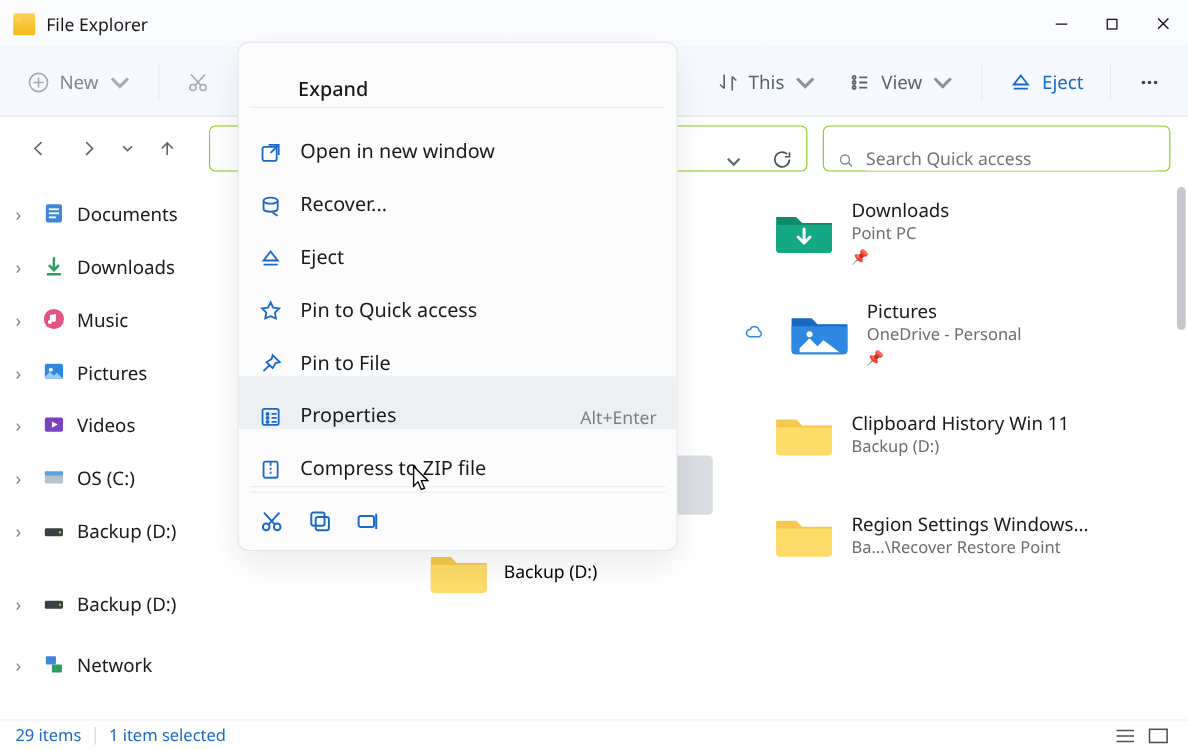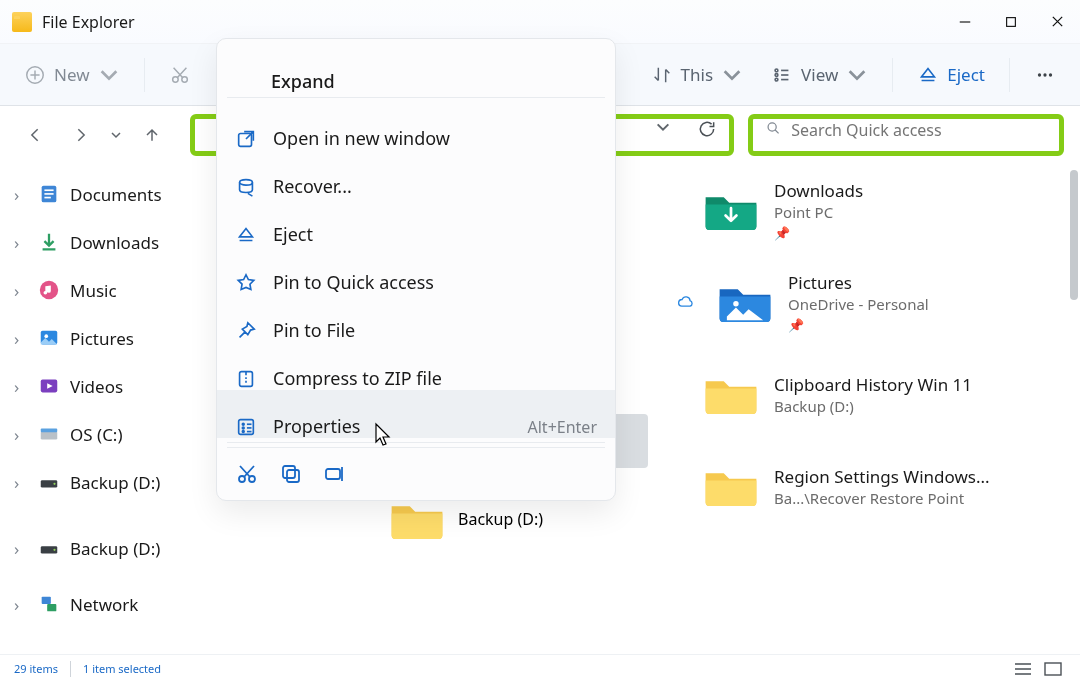--- a/index.html
+++ b/index.html
@@ -54,22 +54,22 @@
   .tbtn svg { width:22px; height:22px; }
   .flex { flex:1; }
 
   
   .navrow {
     height: 58px; display:flex; align-items:center;
     padding: 0 16px; gap: 4px;
   }
   .navbtn { width:40px; height:40px; display:flex; align-items:center; justify-content:center; border-radius:6px; color:#5a6470; }
   .addrbox, .searchbox {
-    height:42px; border:5px solid #84cc16; border-radius:6px; background:#fff;
-    display:flex; align-items:flex-start; padding:0 12px; gap:10px;
+    height:42px; border:1px solid #84cc16; border-radius:6px; background:#fff;
+    display:flex; align-items:flex-end; padding:0 12px; gap:10px;
   }
   .addrbox { flex:1; margin-left:14px; }
   .searchbox { width:316px; margin-left:10px; color:#808892; }
   .searchbox input { border:none; outline:none; font-size:16px; color:#808892; width:100%; }
   .addrbox .chev { width:18px; }
   .addrbox .ref { margin-left:auto; }
 
   
   .body { display:flex; height:calc(682px - 44px - 62px - 58px - 28px); position:relative; }
   .sidebar { width:204px; padding-top:6px; overflow:hidden; }
@@ -81,21 +81,21 @@
   .tile .txt { display:flex; flex-direction:column; }
   .tile .name { font-size:17px; color:var(--text); }
   .tile .sub { font-size:15px; color:var(--text-muted); }
   .tile .pin { font-size:13px; color:#9aa0a6; margin-top:2px; }
   .vscroll {
     position:absolute; right:2px; top:6px; width:8px; height:130px;
     background:#c5c9cd; border-radius:4px;
   }
 
   
-  .status { height:28px; display:flex; align-items:center; padding:0 14px; font-size:11px; color:var(--accent); border-top:1px solid #eef1f4; }
+  .status { height:28px; display:flex; align-items:center; padding:0 14px; font-size:15px; color:var(--accent); border-top:1px solid #eef1f4; }
   .status .ssep { width:1px; height:16px; background:#cfd4da; margin:0 12px; }
   .status .sp { flex:1; }
   .status .vbtn { width:26px; height:22px; display:flex; align-items:center; justify-content:center; margin-left:4px; }
 
   
   .ctxmenu {
     position:absolute; left:216px; top:38px;
     width:400px; background:#fcfcfd; border:1px solid var(--menu-border);
     border-radius:10px; box-shadow: 0 12px 30px rgba(0,0,0,.08);
     padding:6px 0; z-index:50;
@@ -469,44 +469,44 @@
     <span class="lbl">Pin to Quick access</span>
   </div>
   <div class="mitem">
     <span class="ic">
         <svg viewBox="0 0 24 24" width="22" height="22" stroke="currentColor" stroke-width="1.8" fill="none">
           <path d="M14 3l7 7-4 1-3 5-3-3-6 6 6-6-3-3 5-3z"></path>
         </svg>
       </span>
     <span class="lbl">Pin to File</span>
   </div>
-  <div class="mitem">
-    <span class="ic">
-        <svg viewBox="0 0 24 24" width="22" height="22" stroke="currentColor" stroke-width="1.8" fill="none">
-          <rect x="5" y="4" width="14" height="16" rx="2"></rect>
-          <path d="M12 4v4M12 10v2M12 14v2"></path>
-        </svg>
-      </span>
-    <span class="lbl">Compress to ZIP file</span>
-  </div>
   <div class="mitem hl">
     <span class="ic">
         <svg viewBox="0 0 24 24" width="22" height="22" stroke="currentColor" stroke-width="1.8" fill="none">
           <rect x="4" y="4" width="16" height="16" rx="2"></rect>
           <circle cx="9" cy="9" r="1"></circle>
           <path d="M13 9h5"></path>
           <circle cx="9" cy="13" r="1"></circle>
           <path d="M13 13h5"></path>
           <circle cx="9" cy="17" r="1"></circle>
           <path d="M13 17h5"></path>
         </svg>
       </span>
     <span class="lbl">Properties</span>
     <span class="kb">Alt+Enter</span>
   </div>
+  <div class="mitem">
+    <span class="ic">
+        <svg viewBox="0 0 24 24" width="22" height="22" stroke="currentColor" stroke-width="1.8" fill="none">
+          <rect x="5" y="4" width="14" height="16" rx="2"></rect>
+          <path d="M12 4v4M12 10v2M12 14v2"></path>
+        </svg>
+      </span>
+    <span class="lbl">Compress to ZIP file</span>
+  </div>
   <div class="msep"></div>
   <div class="msep"></div>
   <div class="mactions">
     <span class="ic">
         <svg viewBox="0 0 24 24" width="24" height="24" stroke="currentColor" stroke-width="1.8" fill="none">
           <circle cx="7" cy="17" r="3"></circle>
           <circle cx="17" cy="17" r="3"></circle>
           <path d="M9 15L19 4M15 15L5 4"></path>
         </svg>
       </span>

